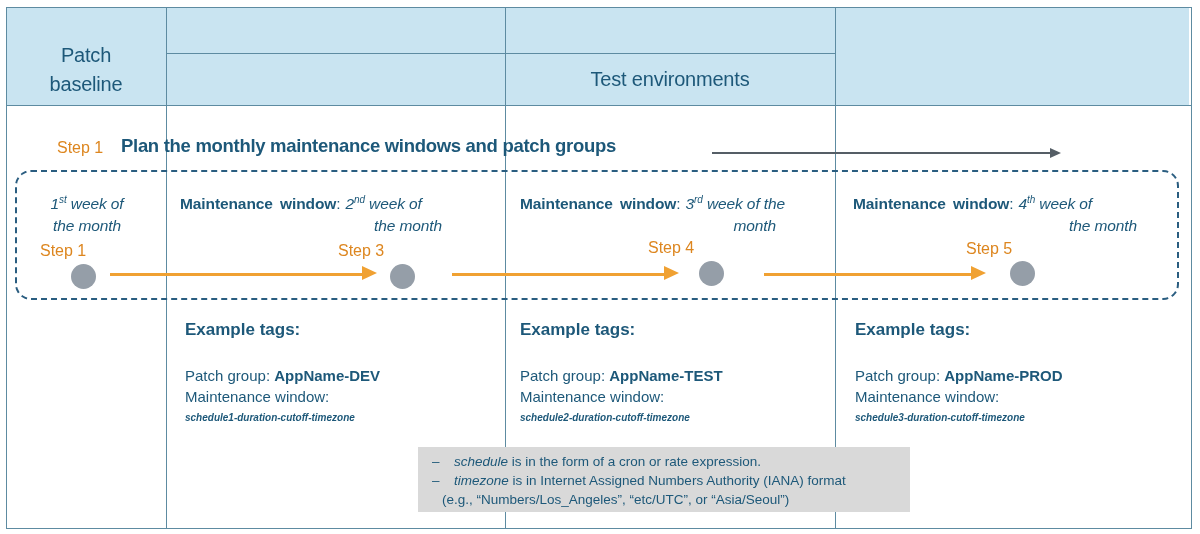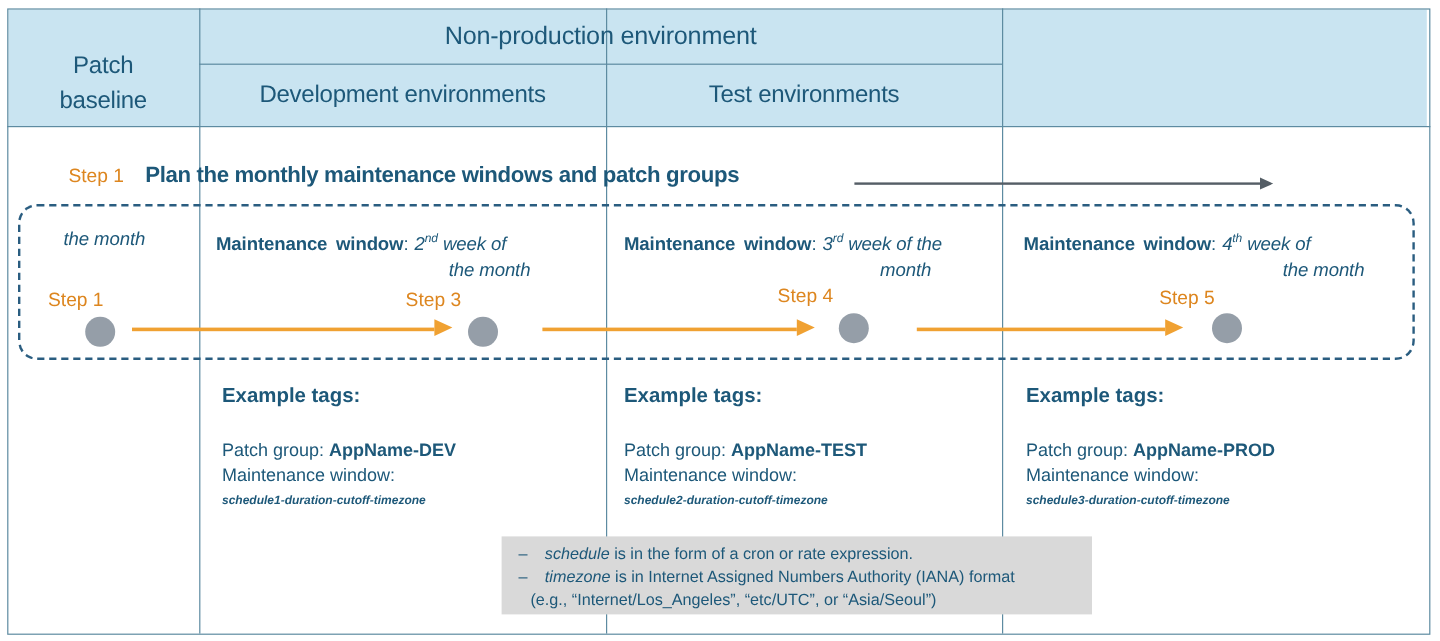--- a/index.html
+++ b/index.html
@@ -94,38 +94,33 @@
   <div class="frame"></div>
   <div class="vline v1"></div>
   <div class="vline v2"></div>
   <div class="vline v3"></div>
   <div class="hline headerline"></div>
   <div class="hline subline"></div>
 
   <div class="hcell hc-baseline">
     <span>Patch baseline</span>
   </div>
-  <div class="hcell hc-nonprod">
-    <span>Non-production environment</span>
-  </div>
-  <div class="hcell hc-dev">
-    <span>Development environments</span>
-  </div>
   <div class="hcell hc-test">
     <span>Test environments</span>
   </div>
 
   <div class="step1-label">Step 1</div>
   <div class="step1-title">Plan the monthly maintenance windows and patch groups</div>
   <div class="garrow-line"></div>
   <div class="garrow-head"></div>
 
   <div class="dashed-rect"></div>
 
   <div class="week wk1">
+    <div><span>1</span><sup>st</sup><span> week of</span></div>
     <div>the month</div>
   </div>
 
   <div class="week wk2">
     <div><span class="b">Maintenance window</span><span class="colon">:</span><span class="it"><span>2</span><sup>nd</sup><span> week of</span></span></div>
     <div class="l2 it">the month</div>
   </div>
 
   <div class="week wk3">
     <div><span class="b">Maintenance window</span><span class="colon">:</span><span class="it"><span>3</span><sup>rd</sup><span> week of the</span></span></div>
@@ -178,16 +173,16 @@
 
   <div class="note">
     <div class="note-row">
       <span class="note-dash">–</span>
       <span><span class="it">schedule</span><span> is in the form of a cron or rate expression.</span></span>
     </div>
     <div class="note-row">
       <span class="note-dash">–</span>
       <span><span class="it">timezone</span><span> is in Internet Assigned Numbers Authority (IANA) format</span></span>
     </div>
-    <div class="note-cont">(e.g., “Internet/Los_Angeles”,  “etc/UTC”, or “Asia/Seoul”)</div>
+    <div class="note-cont">(e.g., “Numbers/Los_Angeles”,  “etc/UTC”, or “Asia/Seoul”)</div>
   </div>
 
 </div>
 
 </body></html>

